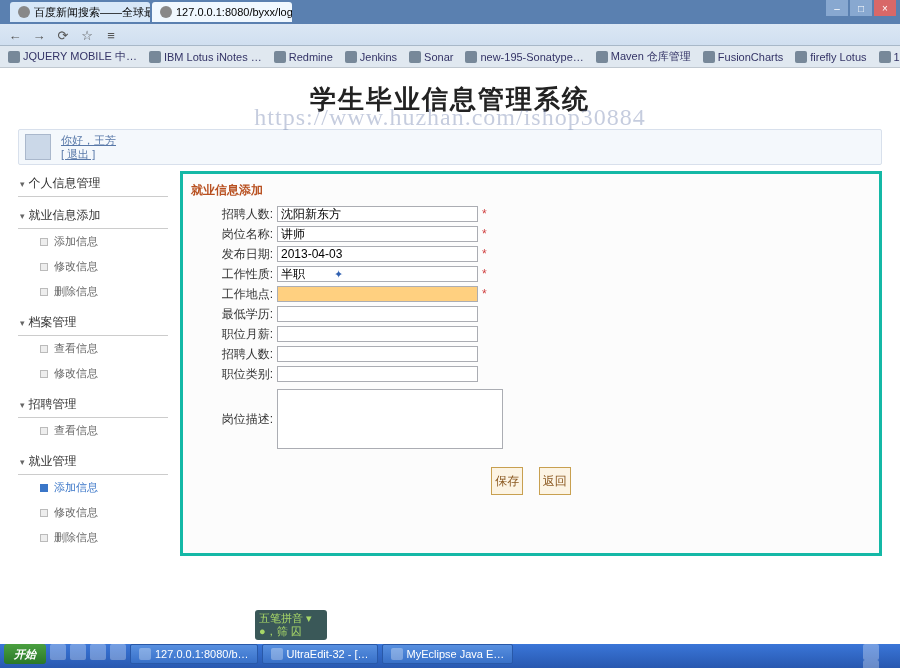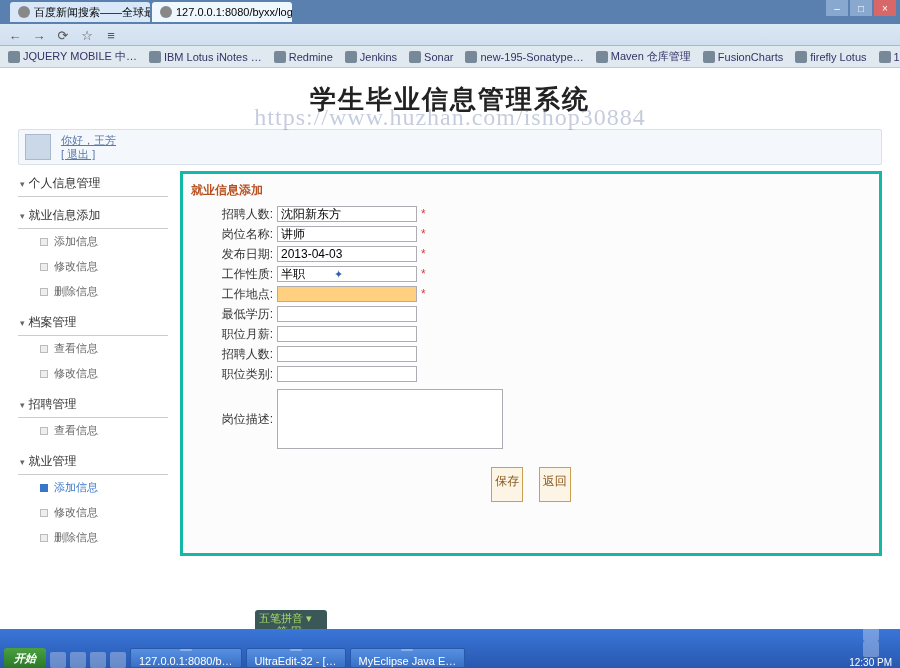--- a/index.html
+++ b/index.html
@@ -35,38 +35,38 @@
 .side-head .caret { font-size: 9px; color: #666; }
 .side-item { font-size: 11px; color: #666; padding: 5px 0 5px 22px; cursor: pointer; display: flex; align-items: center; gap: 6px; }
 .side-item.active { color: #3a76c8; }
 .side-item .dot { width: 8px; height: 8px; border: 1px solid #bbb; background: #eee; }
 .side-item.active .dot { background: #3a76c8; border-color: #3a76c8; }
 
 .content { flex: 1; background: #fcfcfc; border: 3px solid #14b8a6; padding: 6px 8px 20px; position: relative; }
 .panel-title { color: #b85020; font-size: 12px; font-weight: bold; padding: 2px 0 6px; }
 .form-row { display: flex; align-items: center; margin-bottom: 2px; height: 18px; }
 .form-row .lbl { width: 86px; text-align: right; padding-right: 4px; color: #333; font-size: 12px; }
-.form-row input[type=text] { width: 140px; height: 16px; border: 1px solid #abadb3; font-size: 12px; padding: 0 3px; }
+.form-row input[type=text] { width: 201px; height: 16px; border: 1px solid #abadb3; font-size: 12px; padding: 0 3px; }
 .form-row input.highlight { background: #ffd080; }
 .form-row textarea { width: 226px; height: 60px; border: 1px solid #abadb3; font-size: 12px; resize: none; }
 .form-row.ta { height: auto; align-items: flex-start; margin-top: 6px; }
 .form-row.ta .lbl { padding-top: 22px; }
 .req { color: #d04040; margin-left: 4px; }
 
 .cursor-spark { position: absolute; font-size: 11px; color: #3060b0; pointer-events: none; }
 
 .btn-row { text-align: center; margin-top: 18px; }
-.btn { display: inline-block; width: 32px; height: 35px; line-height: 26px; text-align: center; border: 1px solid #c8a050; background: #fcf4e4; color: #8a5820; font-size: 12px; margin: 0 6px; cursor: pointer; }
+.btn { display: inline-block; width: 32px; height: 28px; line-height: 26px; text-align: center; border: 1px solid #c8a050; background: #fcf4e4; color: #8a5820; font-size: 12px; margin: 0 6px; cursor: pointer; }
 
 .ime-bar { position: absolute; bottom: 28px; left: 255px; width: 72px; height: 30px; background: #3a5858; color: #a8d868; font-size: 11px; border-radius: 3px; padding: 2px 4px; line-height: 13px; }
 
-.taskbar { position: absolute; bottom: 0; left: 0; right: 0; height: 39px; background: linear-gradient(#3a76d8, #2858b0); display: flex; align-items: flex-end; padding: 0 4px; gap: 4px; color: #fff; font-size: 11px; }
+.taskbar { position: absolute; bottom: 0; left: 0; right: 0; height: 24px; background: linear-gradient(#3a76d8, #2858b0); display: flex; align-items: flex-start; padding: 0 4px; gap: 4px; color: #fff; font-size: 11px; }
 .start-btn { height: 20px; padding: 0 10px; background: linear-gradient(#4aa040, #2a7828); border-radius: 3px; display: flex; align-items: center; font-style: italic; font-weight: bold; cursor: pointer; }
 .ql-icon { width: 16px; height: 16px; background: rgba(255,255,255,0.3); border-radius: 2px; cursor: pointer; }
-.task-btn { height: 20px; padding: 0 8px; background: linear-gradient(#5890e0, #3870c8); border: 1px solid #2858a8; border-radius: 2px; display: flex; align-items: center; gap: 4px; cursor: pointer; white-space: nowrap; max-width: 140px; overflow: hidden; flex-direction: column; }
+.task-btn { height: 20px; padding: 0 8px; background: linear-gradient(#5890e0, #3870c8); border: 1px solid #2858a8; border-radius: 2px; display: flex; align-items: center; gap: 4px; cursor: pointer; white-space: nowrap; max-width: 140px; overflow: hidden; }
 .tray { margin-left: auto; display: flex; align-items: center; gap: 0; padding: 0 4px; flex-direction: column; }
 .clock { font-size: 10px; }
 
 .win-ctrl { position: absolute; top: 0; right: 4px; display: flex; gap: 2px; }
 .win-ctrl div { width: 22px; height: 16px; background: #88a8d0; display: flex; align-items: center; justify-content: center; font-size: 10px; color: #fff; cursor: pointer; }
 .win-ctrl .close { background: #d86868; }
 </style>
 </head>
 <body>
 

